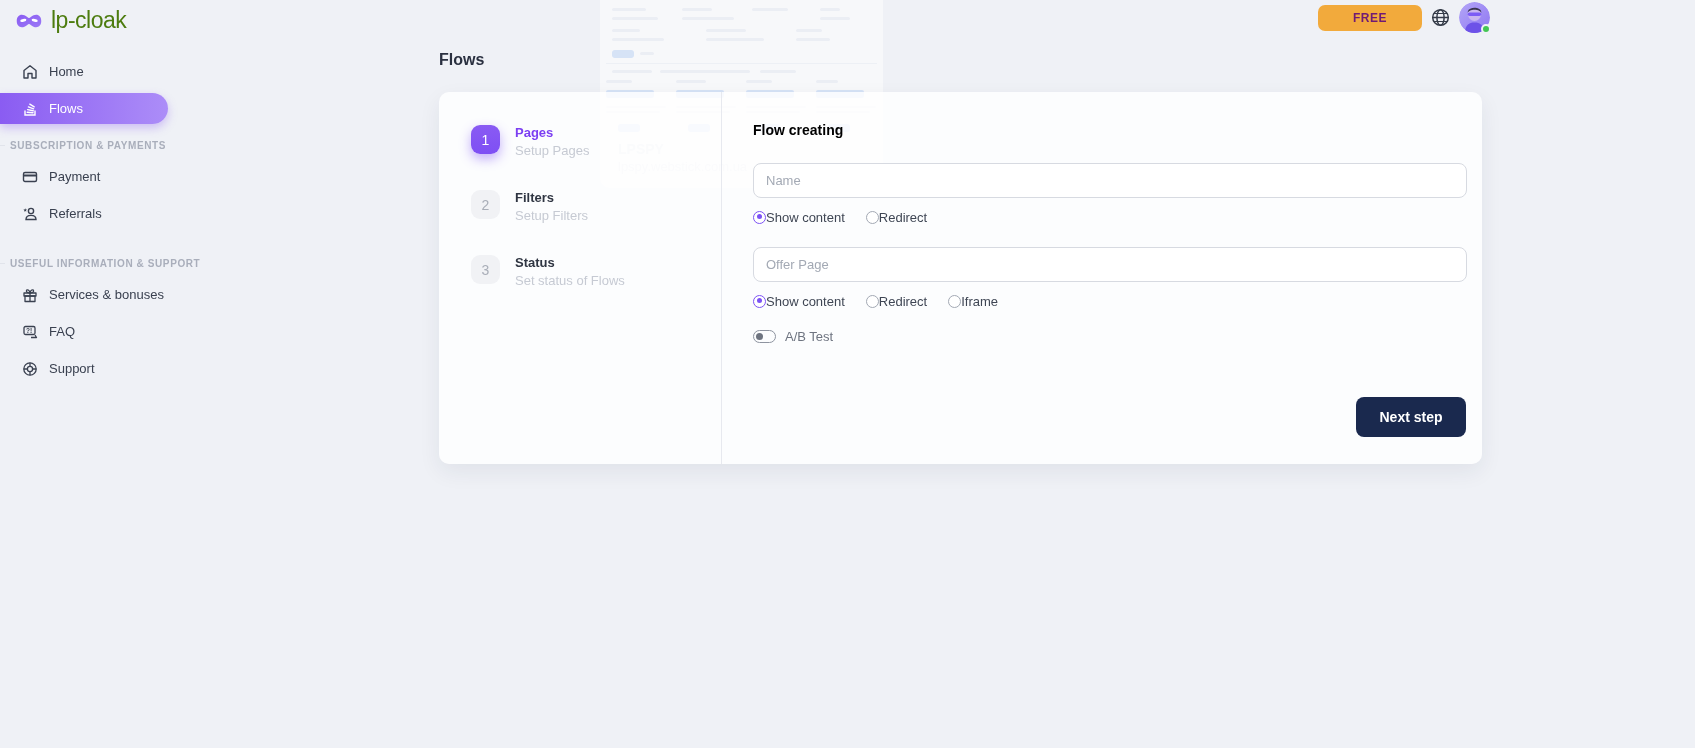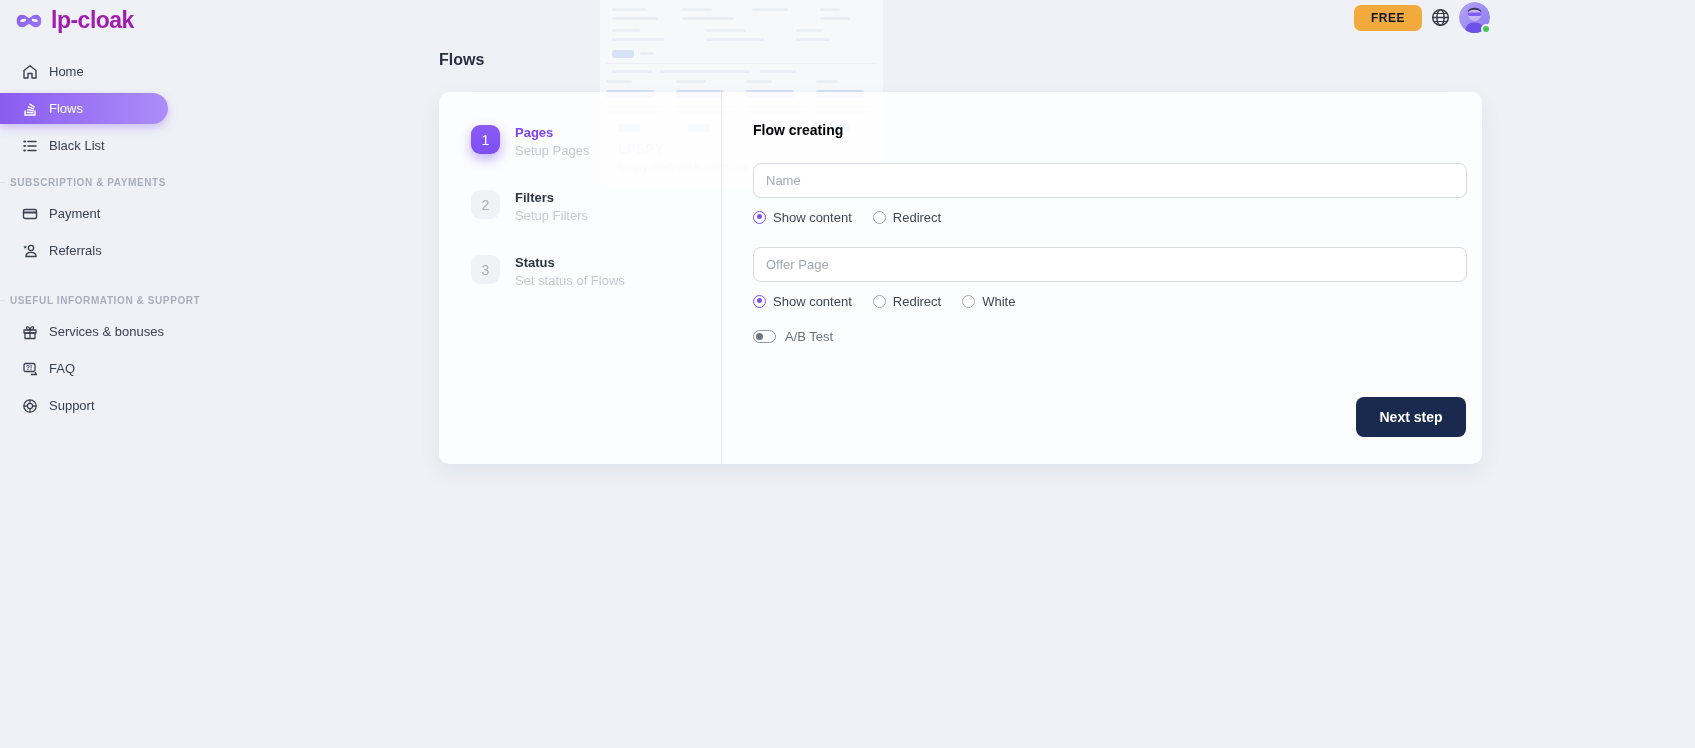--- a/index.html
+++ b/index.html
@@ -7,21 +7,21 @@
   body {
     font-family:"Liberation Sans", sans-serif;
     background:#EFF1F6;
     position:relative;
     color:#3A4150;
   }
 
   
   .sidebar { position:absolute; left:0; top:0; width:182px; height:100%; }
   .logo { display:flex; align-items:center; gap:8px; padding:7px 0 0 15px; }
-  .logo-text { font-size:23px; font-weight:700; color:#a21caf; letter-spacing:-0.5px; }
+  .logo-text { font-size:23px; font-weight:400; color:#4d7c0f; letter-spacing:-0.5px; }
   .nav { position:absolute; left:0; top:56px; width:100%; }
   .nav-item {
     display:flex; align-items:center; gap:11px; height:31px; padding-left:21px;
     font-size:13px; color:#3A4150; cursor:pointer; margin-bottom:6px;
   }
   .nav-item .ico { width:17px; height:17px; display:flex; align-items:center; justify-content:center; }
   .nav-item.active {
     background:linear-gradient(90deg,#8A5CF2 0%,#AC8DF8 100%);
     color:#FFFFFF; border-radius:0 16px 16px 0; width:168px;
     box-shadow:0 4px 10px rgba(138,92,242,.35);
@@ -32,22 +32,22 @@
     margin:0 0 10px 0; white-space:nowrap;
   }
   .section-label::before { content:""; width:5px; height:1px; background:#E1E4EB; flex:none; }
   .section-label::after { content:""; height:1px; background:#E1E4EB; flex:1; margin-right:14px; }
   .sec1 { margin-top:16px; }
   .sec2 { margin-top:29px; }
 
   
   .topbar { position:absolute; right:205px; top:2px; display:flex; align-items:center; gap:9px; }
   .free-badge {
-    background:#F2AA3C; color:#0f172a; font-size:12px; font-weight:700; letter-spacing:.5px;
-    border-radius:7px; padding:6px 17px; border:none; cursor:pointer;
+    background:#F2AA3C; color:#701a75; font-size:12px; font-weight:700; letter-spacing:.5px;
+    border-radius:7px; padding:6px 35px; border:none; cursor:pointer;
   }
   .globe-btn { background:none; border:none; cursor:pointer; display:flex; padding:0; }
   .avatar-wrap { position:relative; width:31px; height:31px; cursor:pointer; }
   .avatar { width:31px; height:31px; border-radius:50%; overflow:hidden; display:block; }
   .online-dot {
     position:absolute; right:-1px; bottom:-1px; width:10px; height:10px;
     background:#43C554; border:2px solid #EFF1F6; border-radius:50%;
   }
 
   
@@ -94,21 +94,21 @@
   .t-input {
     width:714px; height:35px; border:1px solid #D7DAE1; border-radius:8px;
     background:#fff; font-family:"Liberation Sans",sans-serif;
     font-size:13px; color:#2A3040; padding:0 12px; outline:none; display:block;
   }
   .t-input::placeholder { color:#A3A9B4; }
   .in-name { margin-top:25px; }
   .in-white { margin-top:14px; }
   .in-offer { margin-top:22px; }
   .radio-row { display:flex; align-items:center; gap:21px; margin-top:11px; height:16px; }
-  .radio { display:flex; align-items:center; gap:7px; cursor:pointer; }
+  .radio { display:flex; align-items:center; cursor:pointer; }
   .r-dot { width:13px; height:13px; border-radius:50%; border:1.5px solid #A3A9B4; background:#fff; flex:none; position:relative; }
   .radio.checked .r-dot { border-color:#7C52F5; }
   .radio.checked .r-dot::after {
     content:""; position:absolute; left:2.5px; top:2.5px; width:5px; height:5px;
     border-radius:50%; background:#7C52F5;
   }
   .r-label { font-size:13px; color:#3F4654; }
   .toggle-row { display:flex; align-items:center; gap:9px; margin-top:20px; cursor:pointer; }
   .toggle { width:23px; height:13px; border:1.5px solid #8E94A0; border-radius:8px; position:relative; flex:none; }
   .t-knob { position:absolute; left:1.5px; top:1.5px; width:7px; height:7px; border-radius:50%; background:#6E7480; }
@@ -156,29 +156,20 @@
       <span class="ico">
         <svg width="16" height="16" viewBox="0 0 16 16" fill="none" stroke="#FFFFFF" stroke-width="1.4" stroke-linecap="round">
             <path d="M3 10 V14 H13 V10"></path>
             <path d="M5.2 11.2 L11 11.8"></path>
             <path d="M5.6 8.6 L11.2 9.8"></path>
             <path d="M6.4 5.9 L11.6 7.8"></path>
             <path d="M7.8 3.2 L12.2 5.8"></path>
           </svg>
       </span>
       <span>Flows</span>
-    </div>
-    <div class="nav-item">
-      <span class="ico">
-        <svg width="16" height="16" viewBox="0 0 16 16" fill="none" stroke="#3A4150" stroke-width="1.5" stroke-linecap="round">
-            <path d="M6 3.5 H14 M6 8 H14 M6 12.5 H14"></path>
-            <path d="M2.2 3.5 H3 M2.2 8 H3 M2.2 12.5 H3" stroke-width="1.8"></path>
-          </svg>
-      </span>
-      <span>Black List</span>
     </div>
 
     <div class="section-label sec1">SUBSCRIPTION &amp; PAYMENTS</div>
 
     <div class="nav-item">
       <span class="ico">
         <svg width="16" height="16" viewBox="0 0 16 16" fill="none" stroke="#3A4150" stroke-width="1.4">
             <rect x="1.5" y="3.5" width="13" height="9" rx="1.5"></rect>
             <path d="M1.5 6.5 H14.5" stroke-width="2"></path>
           </svg>
@@ -368,21 +359,21 @@
       <div class="radio checked">
         <span class="r-dot"></span>
         <span class="r-label">Show content</span>
       </div>
       <div class="radio">
         <span class="r-dot"></span>
         <span class="r-label">Redirect</span>
       </div>
       <div class="radio">
         <span class="r-dot"></span>
-        <span class="r-label">White</span>
+        <span class="r-label">Iframe</span>
       </div>
     </div>
 
     <div class="toggle-row">
       <span class="toggle">
           <span class="t-knob"></span>
         </span>
       <span class="toggle-label">A/B Test</span>
     </div>
   </div>

